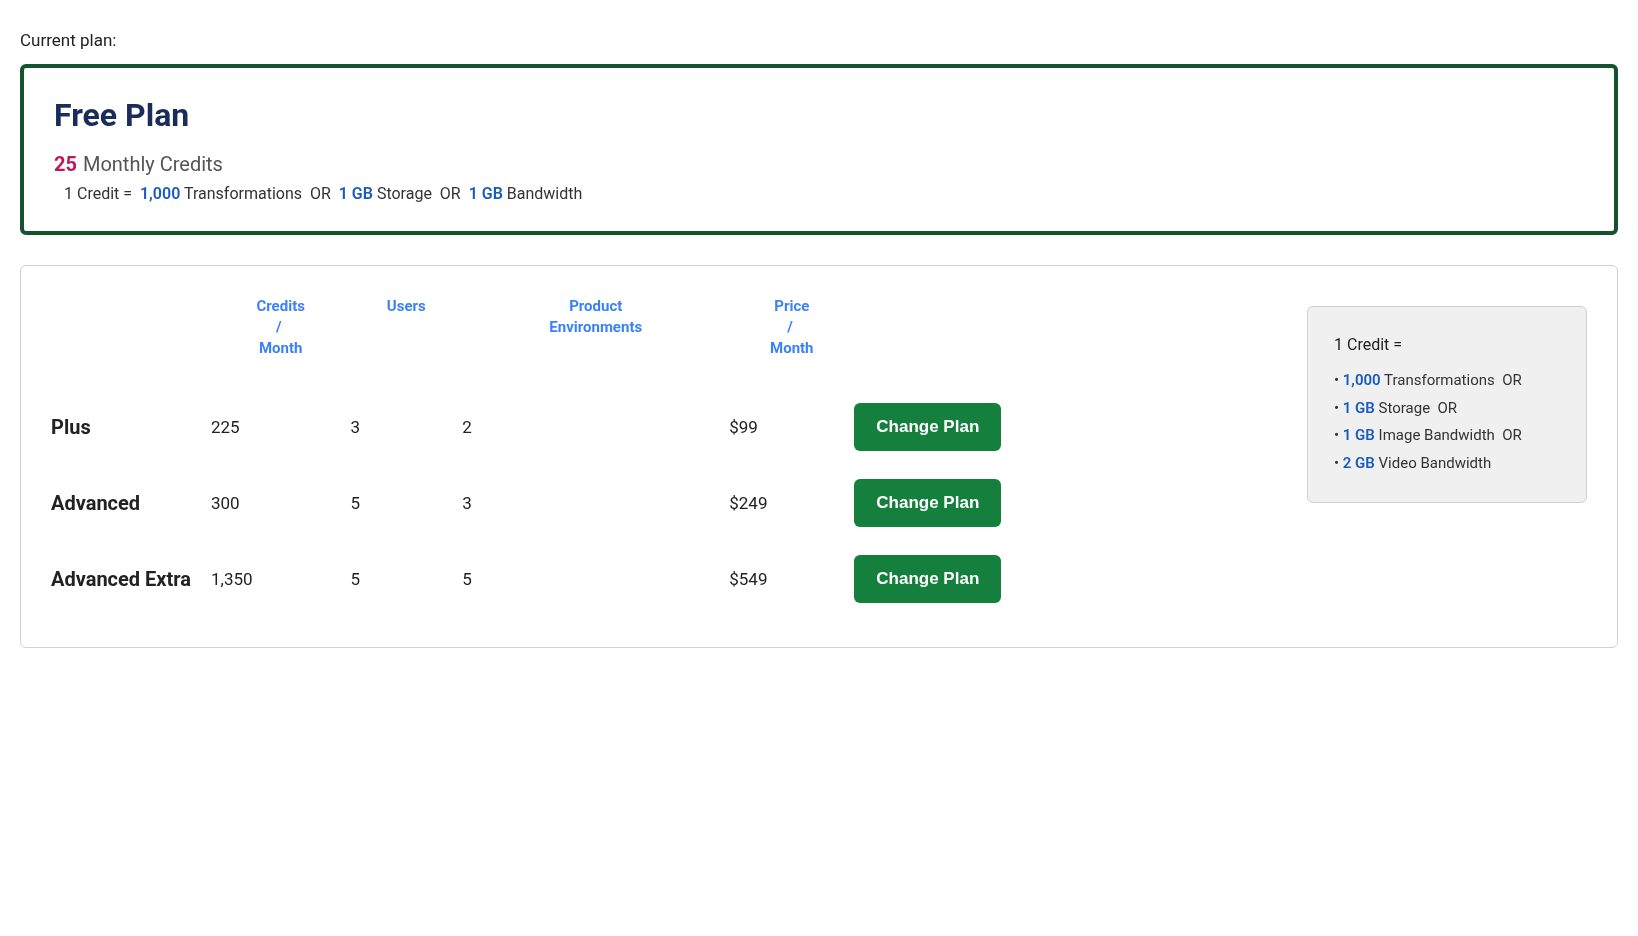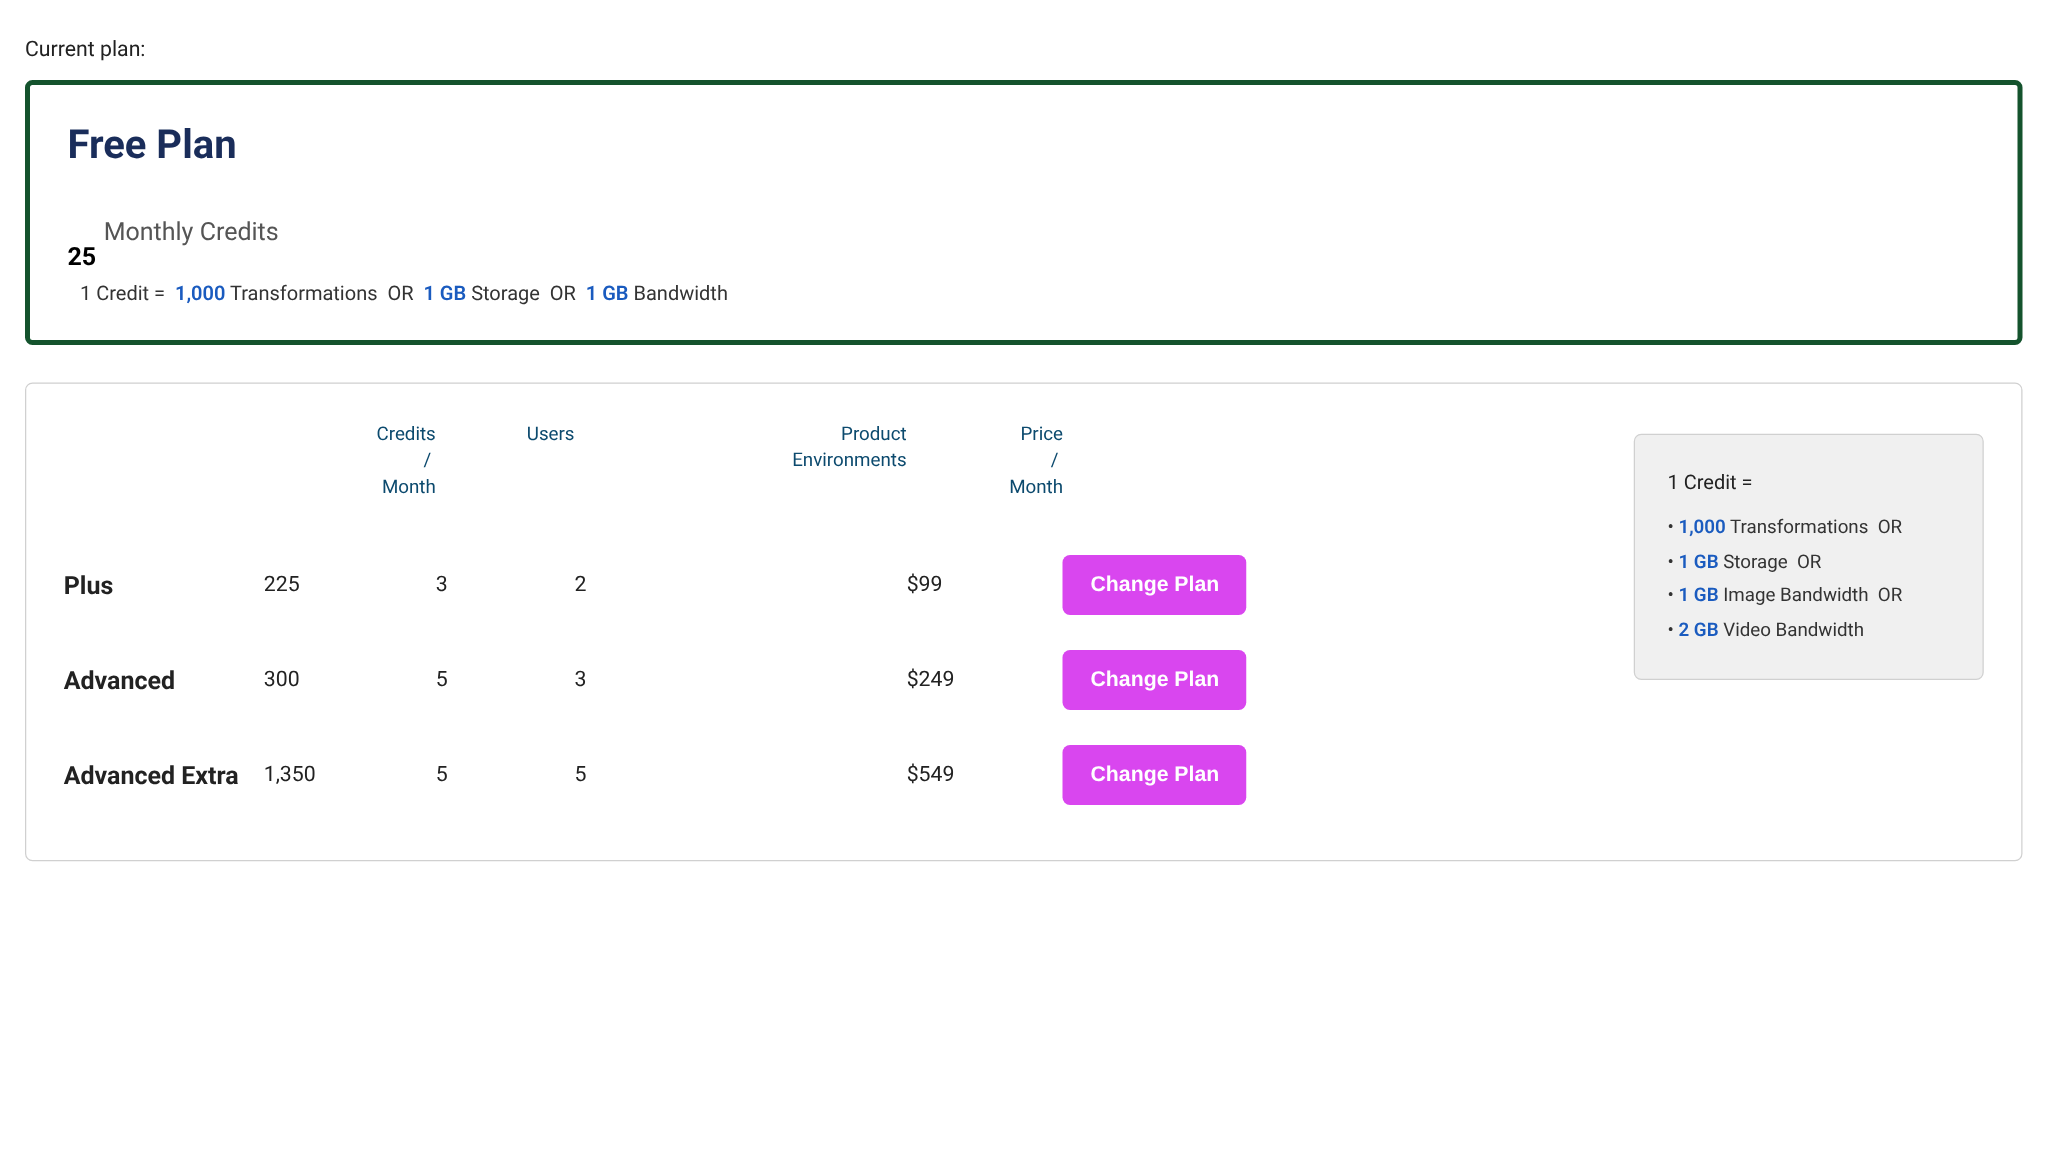--- a/index.html
+++ b/index.html
@@ -29,23 +29,22 @@
     }
     .credits-line {
       font-size: 20px;
       color: #555;
       margin-bottom: 8px;
       display: flex;
       align-items: center;
       gap: 6px;
     }
     .credits-number {
-      color: #000000;
-      font-weight: 700;
-      margin-top: 41px;
+      color: #be185d;
+      font-weight: 700;
     }
     .credit-desc {
       font-size: 16px;
       color: #333;
       margin-left: 10px;
     }
     .credit-desc .blue {
       color: #1a5bbf;
       font-weight: 600;
     }
@@ -74,24 +73,24 @@
       gap: 30px;
     }
     .plans-table-area {
       flex: 1;
     }
     .plans-table {
       width: 100%;
       border-collapse: collapse;
     }
     .plans-table thead tr th {
-      color: #0c4a6e;
-      font-weight: 400;
+      color: #3b82f6;
+      font-weight: 700;
       font-size: 15px;
-      text-align: right;
+      text-align: center;
       padding-bottom: 30px;
       vertical-align: top;
       line-height: 1.4;
     }
     .plans-table thead tr th:first-child {
       width: 160px;
     }
     .plans-table tbody tr td {
       padding: 14px 0;
       font-size: 17px;
@@ -102,21 +101,21 @@
       font-weight: 700;
       font-size: 20px;
     }
     .plans-table tbody tr {
       border-top: none;
     }
     .plans-table tbody tr + tr td {
       
     }
     .change-plan-btn {
-      background: #d946ef;
+      background: #15803d;
       color: #fff;
       border: none;
       border-radius: 6px;
       padding: 14px 22px;
       font-size: 17px;
       font-weight: 600;
       cursor: pointer;
       white-space: nowrap;
     }
     .info-box {

